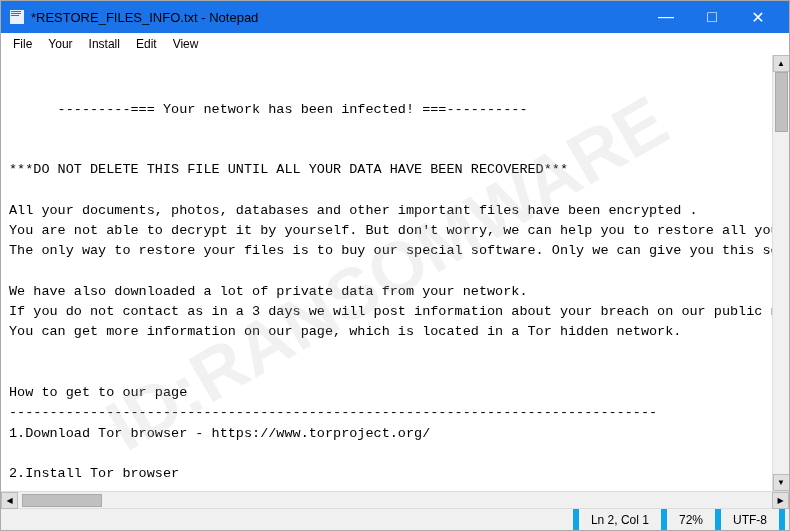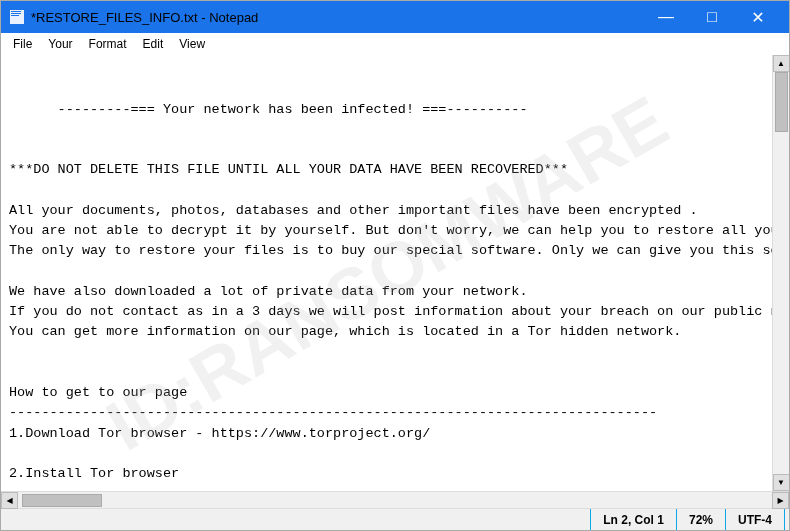--- a/index.html
+++ b/index.html
@@ -167,25 +167,24 @@
       display: flex;
       align-items: center;
       padding: 0 4px;
       font-size: 12px;
       color: #000;
       flex-shrink: 0;
     }
 
     .status-section {
       padding: 0 12px;
-      border-right: 1px solid #0ea5e9;
+      border-right: 6px solid #0ea5e9;
       height: 100%;
       display: flex;
       align-items: center;
-      font-weight: bold;
     }
 
     .status-section:first-child {
       flex: 1;
     }
 
     .scrollbar-h {
       height: 17px;
       background: #f0f0f0;
       border-top: 1px solid #ddd;
@@ -252,21 +251,21 @@
     <div class="title-bar-controls">
       <button class="title-bar-btn">—</button>
       <button class="title-bar-btn">□</button>
       <button class="title-bar-btn close">✕</button>
     </div>
   </div>
 
   <div class="menu-bar">
     <span class="menu-item">File</span>
     <span class="menu-item">Your</span>
-    <span class="menu-item">Format</span>
+    <span class="menu-item">Install</span>
     <span class="menu-item">Edit</span>
     <span class="menu-item">View</span>
   </div>
 
   <div class="content-area">
     <div class="editor">
       <div class="watermark">ID:RANSOMWARE</div>
       <span>---------=== Your network has been infected! ===----------
 
 
@@ -310,16 +309,16 @@
       <div class="scroll-track-h">
         <div class="scroll-thumb-h"></div>
       </div>
       <div class="scroll-btn-h">▶</div>
     </div>
 
     <div class="status-bar">
       <div class="status-section"></div>
       <div class="status-section">Ln 2, Col 1</div>
       <div class="status-section">72%</div>
-      <div class="status-section">UTF-4</div>
+      <div class="status-section">UTF-8</div>
     </div>
   </div>
 </div>
 
 </body></html>

